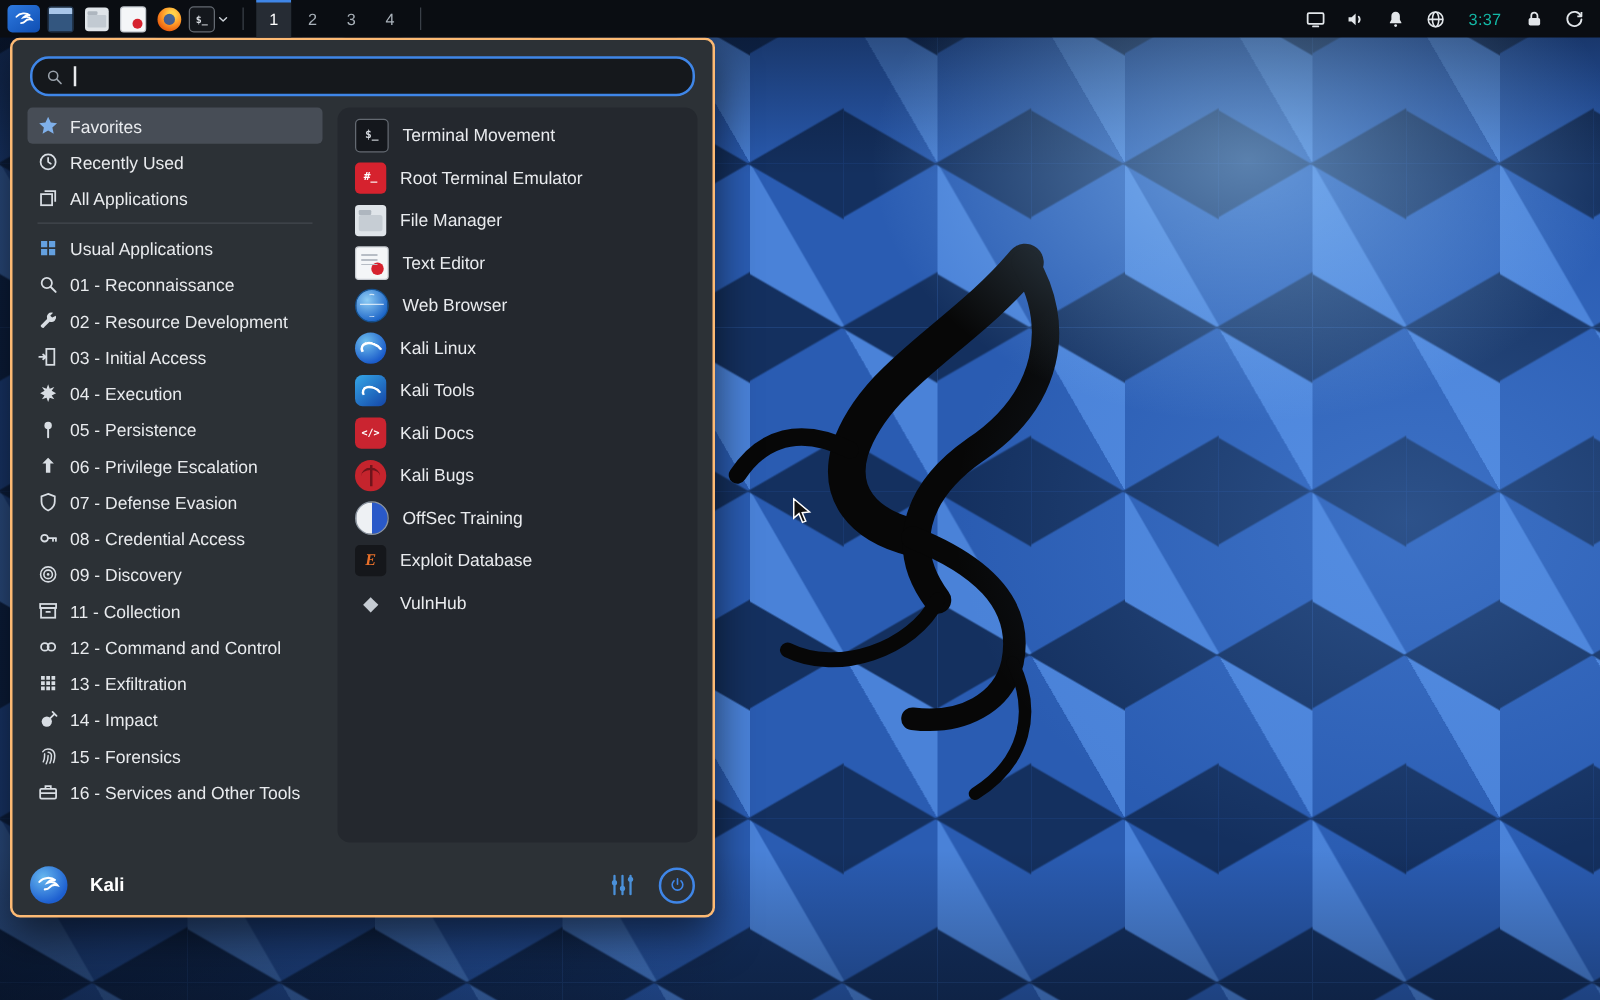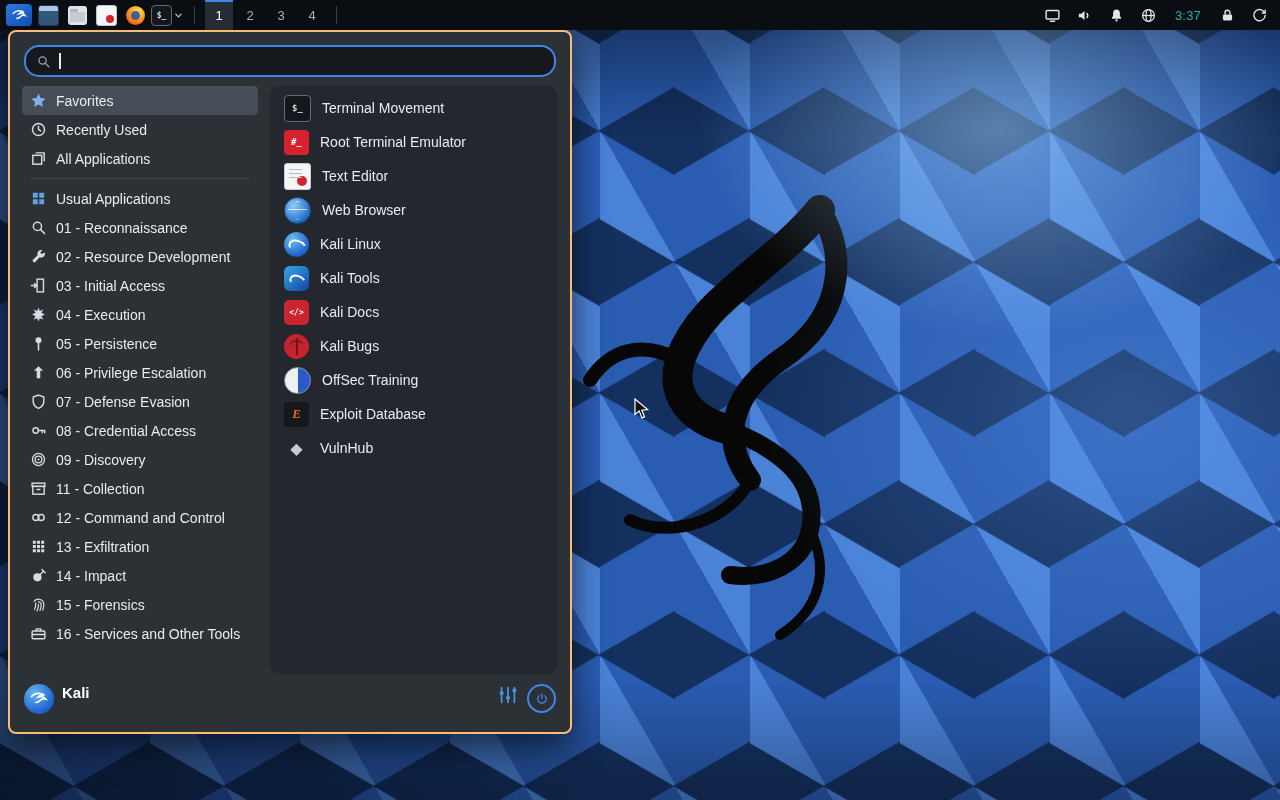--- a/index.html
+++ b/index.html
@@ -107,21 +107,21 @@
   .c-docs::before{content:"</>"}
   .c-bugs{background:#c5242d;border-radius:50%}
   .c-bugs::before{content:"";position:absolute;left:50%;top:4px;bottom:4px;width:2px;margin-left:-1px;background:#70141b}
   .c-bugs::after{content:"";position:absolute;inset:6px 5px;border-top:2px solid #70141b;border-radius:50%}
   .c-offsec{background:linear-gradient(90deg,#eef1f4 50%,#2a59c8 50%);border-radius:50%;border:1px solid #8d96a1}
   .c-edb{background:#15171b;border-radius:4px;color:#e8702a;font-size:13px;font-style:italic;font-family:"Liberation Serif",serif}
   .c-edb::before{content:"E"}
   .c-vuln{color:#c6ccd3;font-size:16px;font-family:"DejaVu Sans",sans-serif;font-weight:normal}
   .c-vuln::before{content:"◆"}
   
-  .footer{height:48px;display:flex;align-items:flex-start;gap:8px;padding:0 14px}
+  .footer{height:48px;display:flex;align-items:center;gap:18px;padding:0 14px}
   .flogo{width:30px;height:30px;border-radius:50%;background:radial-gradient(circle at 35% 30%,#66b7ef,#1d5fd0 72%);display:flex;align-items:center;justify-content:center;flex:none}
   .flogo svg{width:20px;height:20px;color:#fff}
   .fname{color:#fff;font-weight:bold;font-size:15px}
   .fset{width:22px;height:22px;color:#4a90d9}
   .fpwr{width:25px;height:25px;border-radius:50%;border:2px solid #3f86e8;color:#3f86e8;display:flex;align-items:center;justify-content:center}
   .fpwr svg{width:14px;height:14px}
   
   .cursor{position:absolute;left:634px;top:398px;z-index:60;pointer-events:none}
 </style>
 </head>
@@ -464,20 +464,24 @@
     <div class="apps-panel">
       <div class="app">
         <span class="chip c-term"></span>
         <span>Terminal Movement</span>
       </div>
       <div class="app">
         <span class="chip c-root"></span>
         <span>Root Terminal Emulator</span>
       </div>
       <div class="app">
+        <span class="chip c-files"></span>
+        <span>File Manager</span>
+      </div>
+      <div class="app">
         <span class="chip c-edit"></span>
         <span>Text Editor</span>
       </div>
       <div class="app">
         <span class="chip c-web"></span>
         <span>Web Browser</span>
       </div>
       <div class="app">
         <span class="chip c-kali"></span>
         <span>Kali Linux</span>

